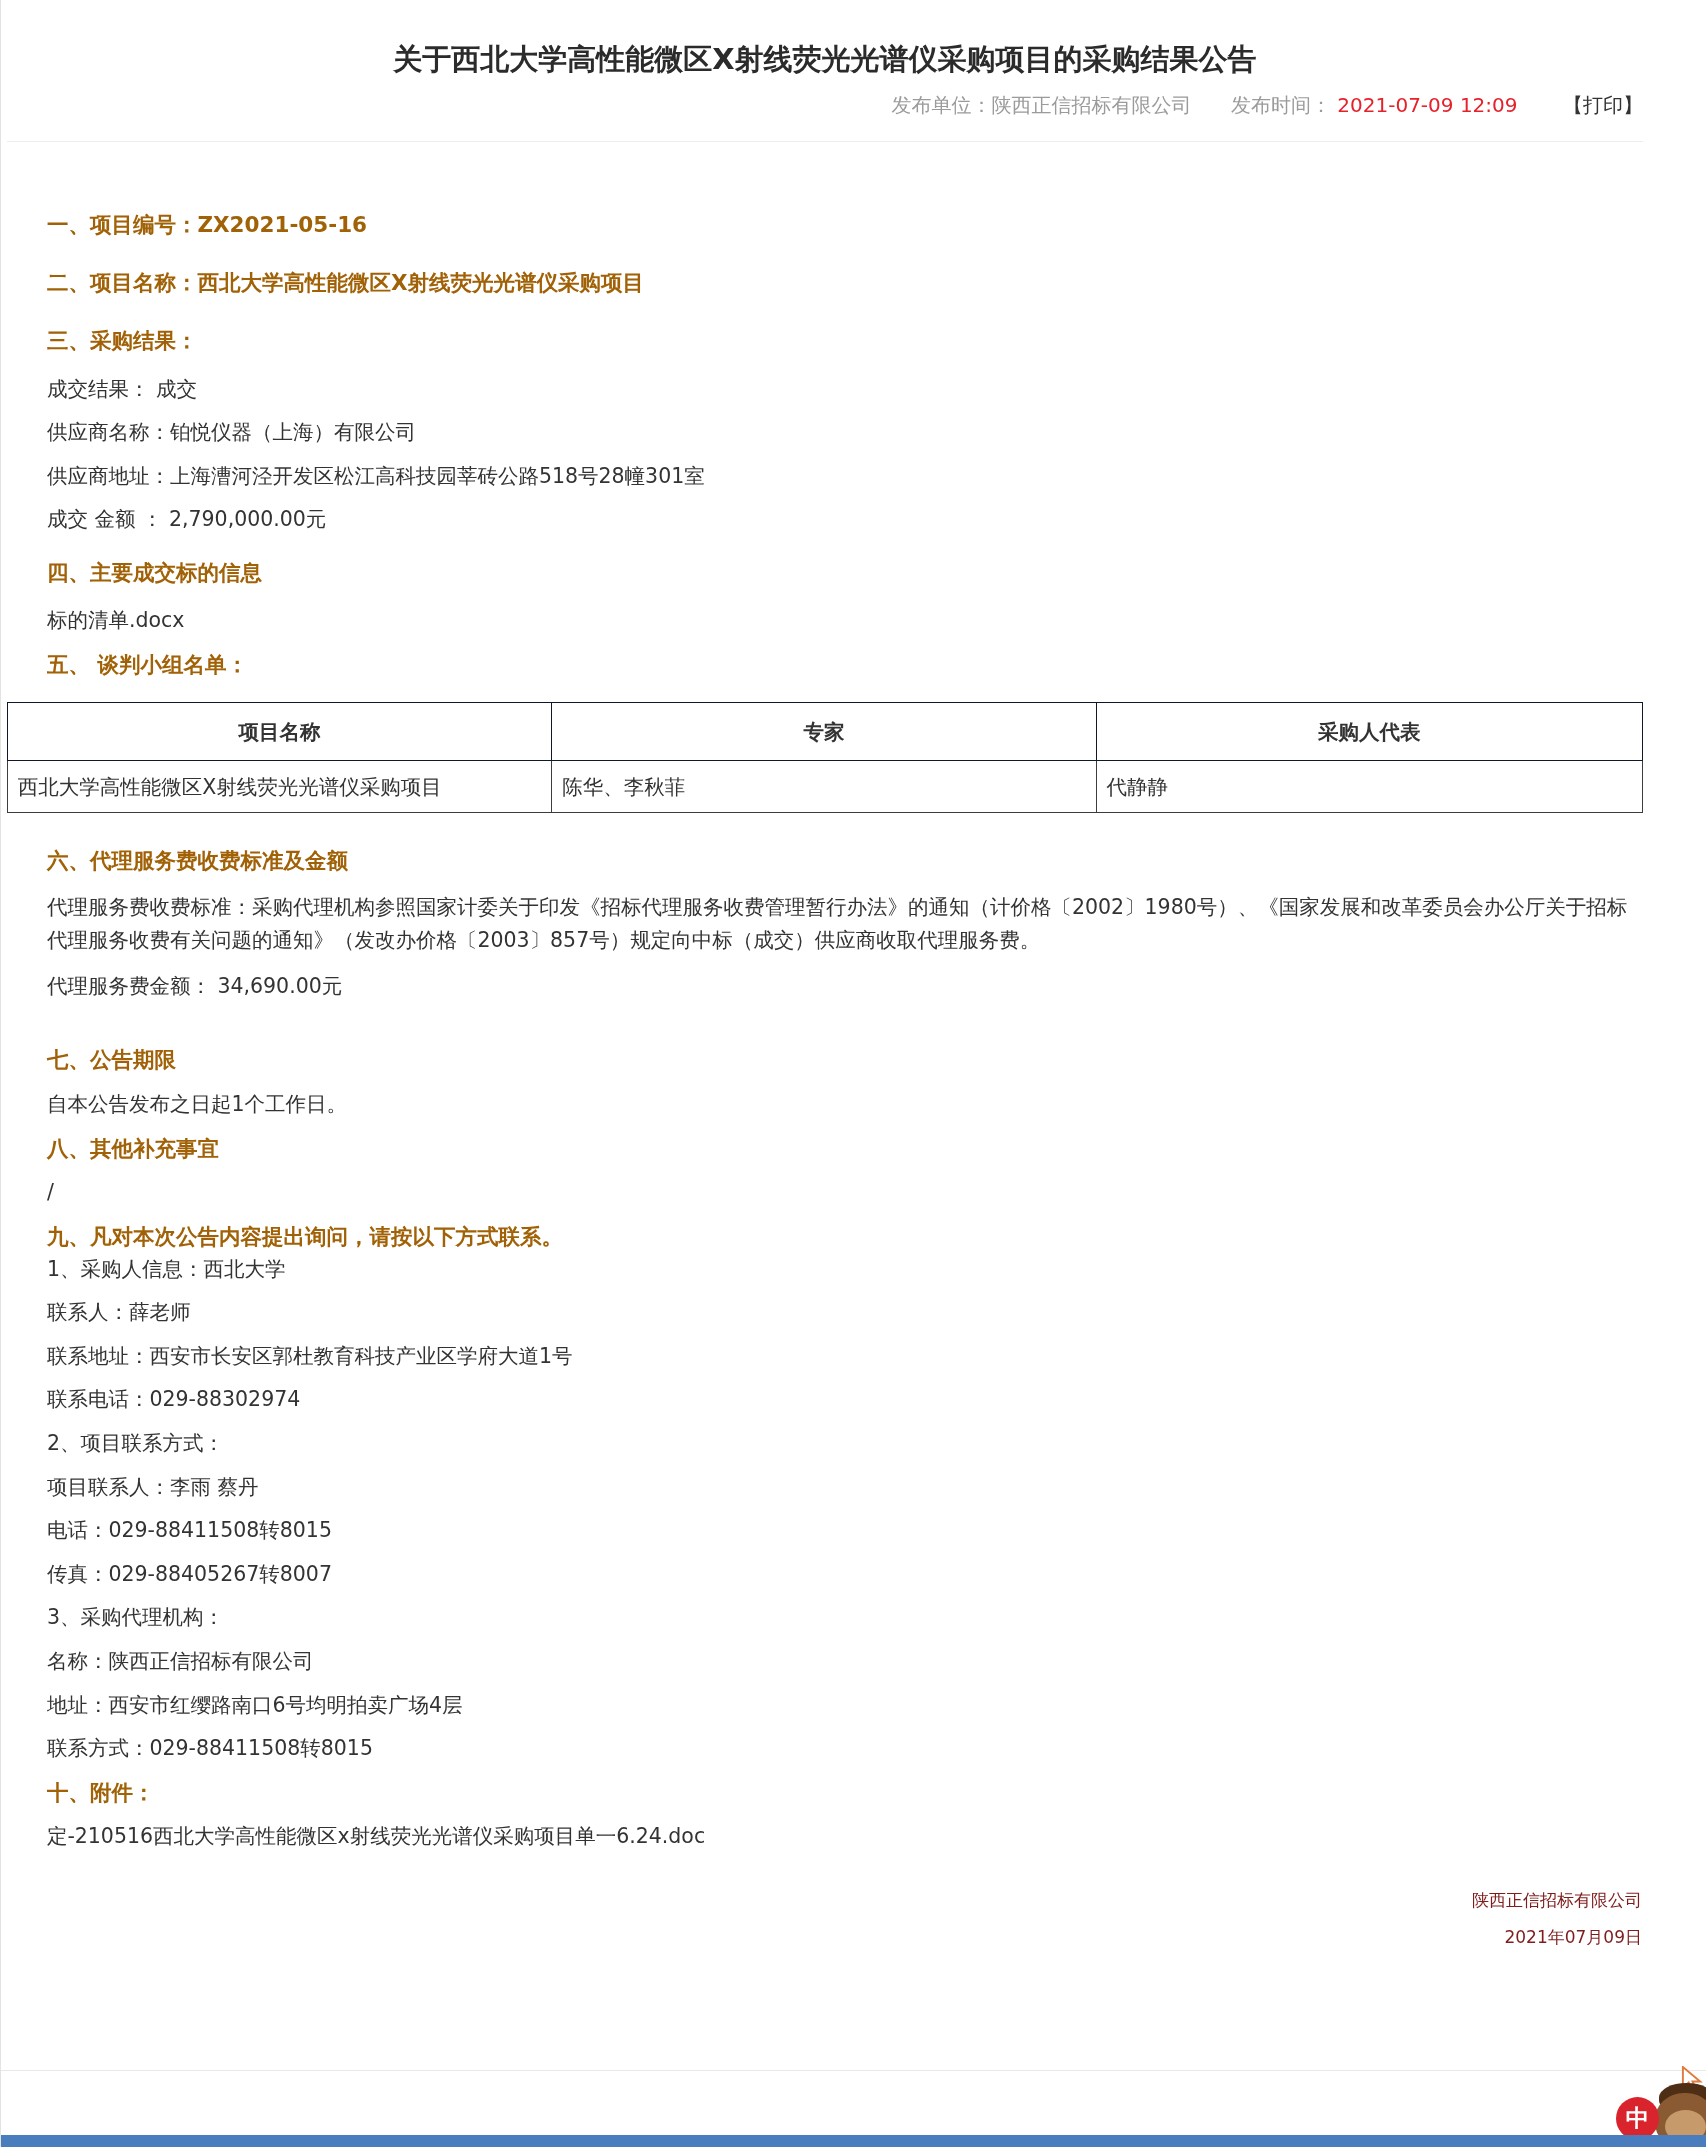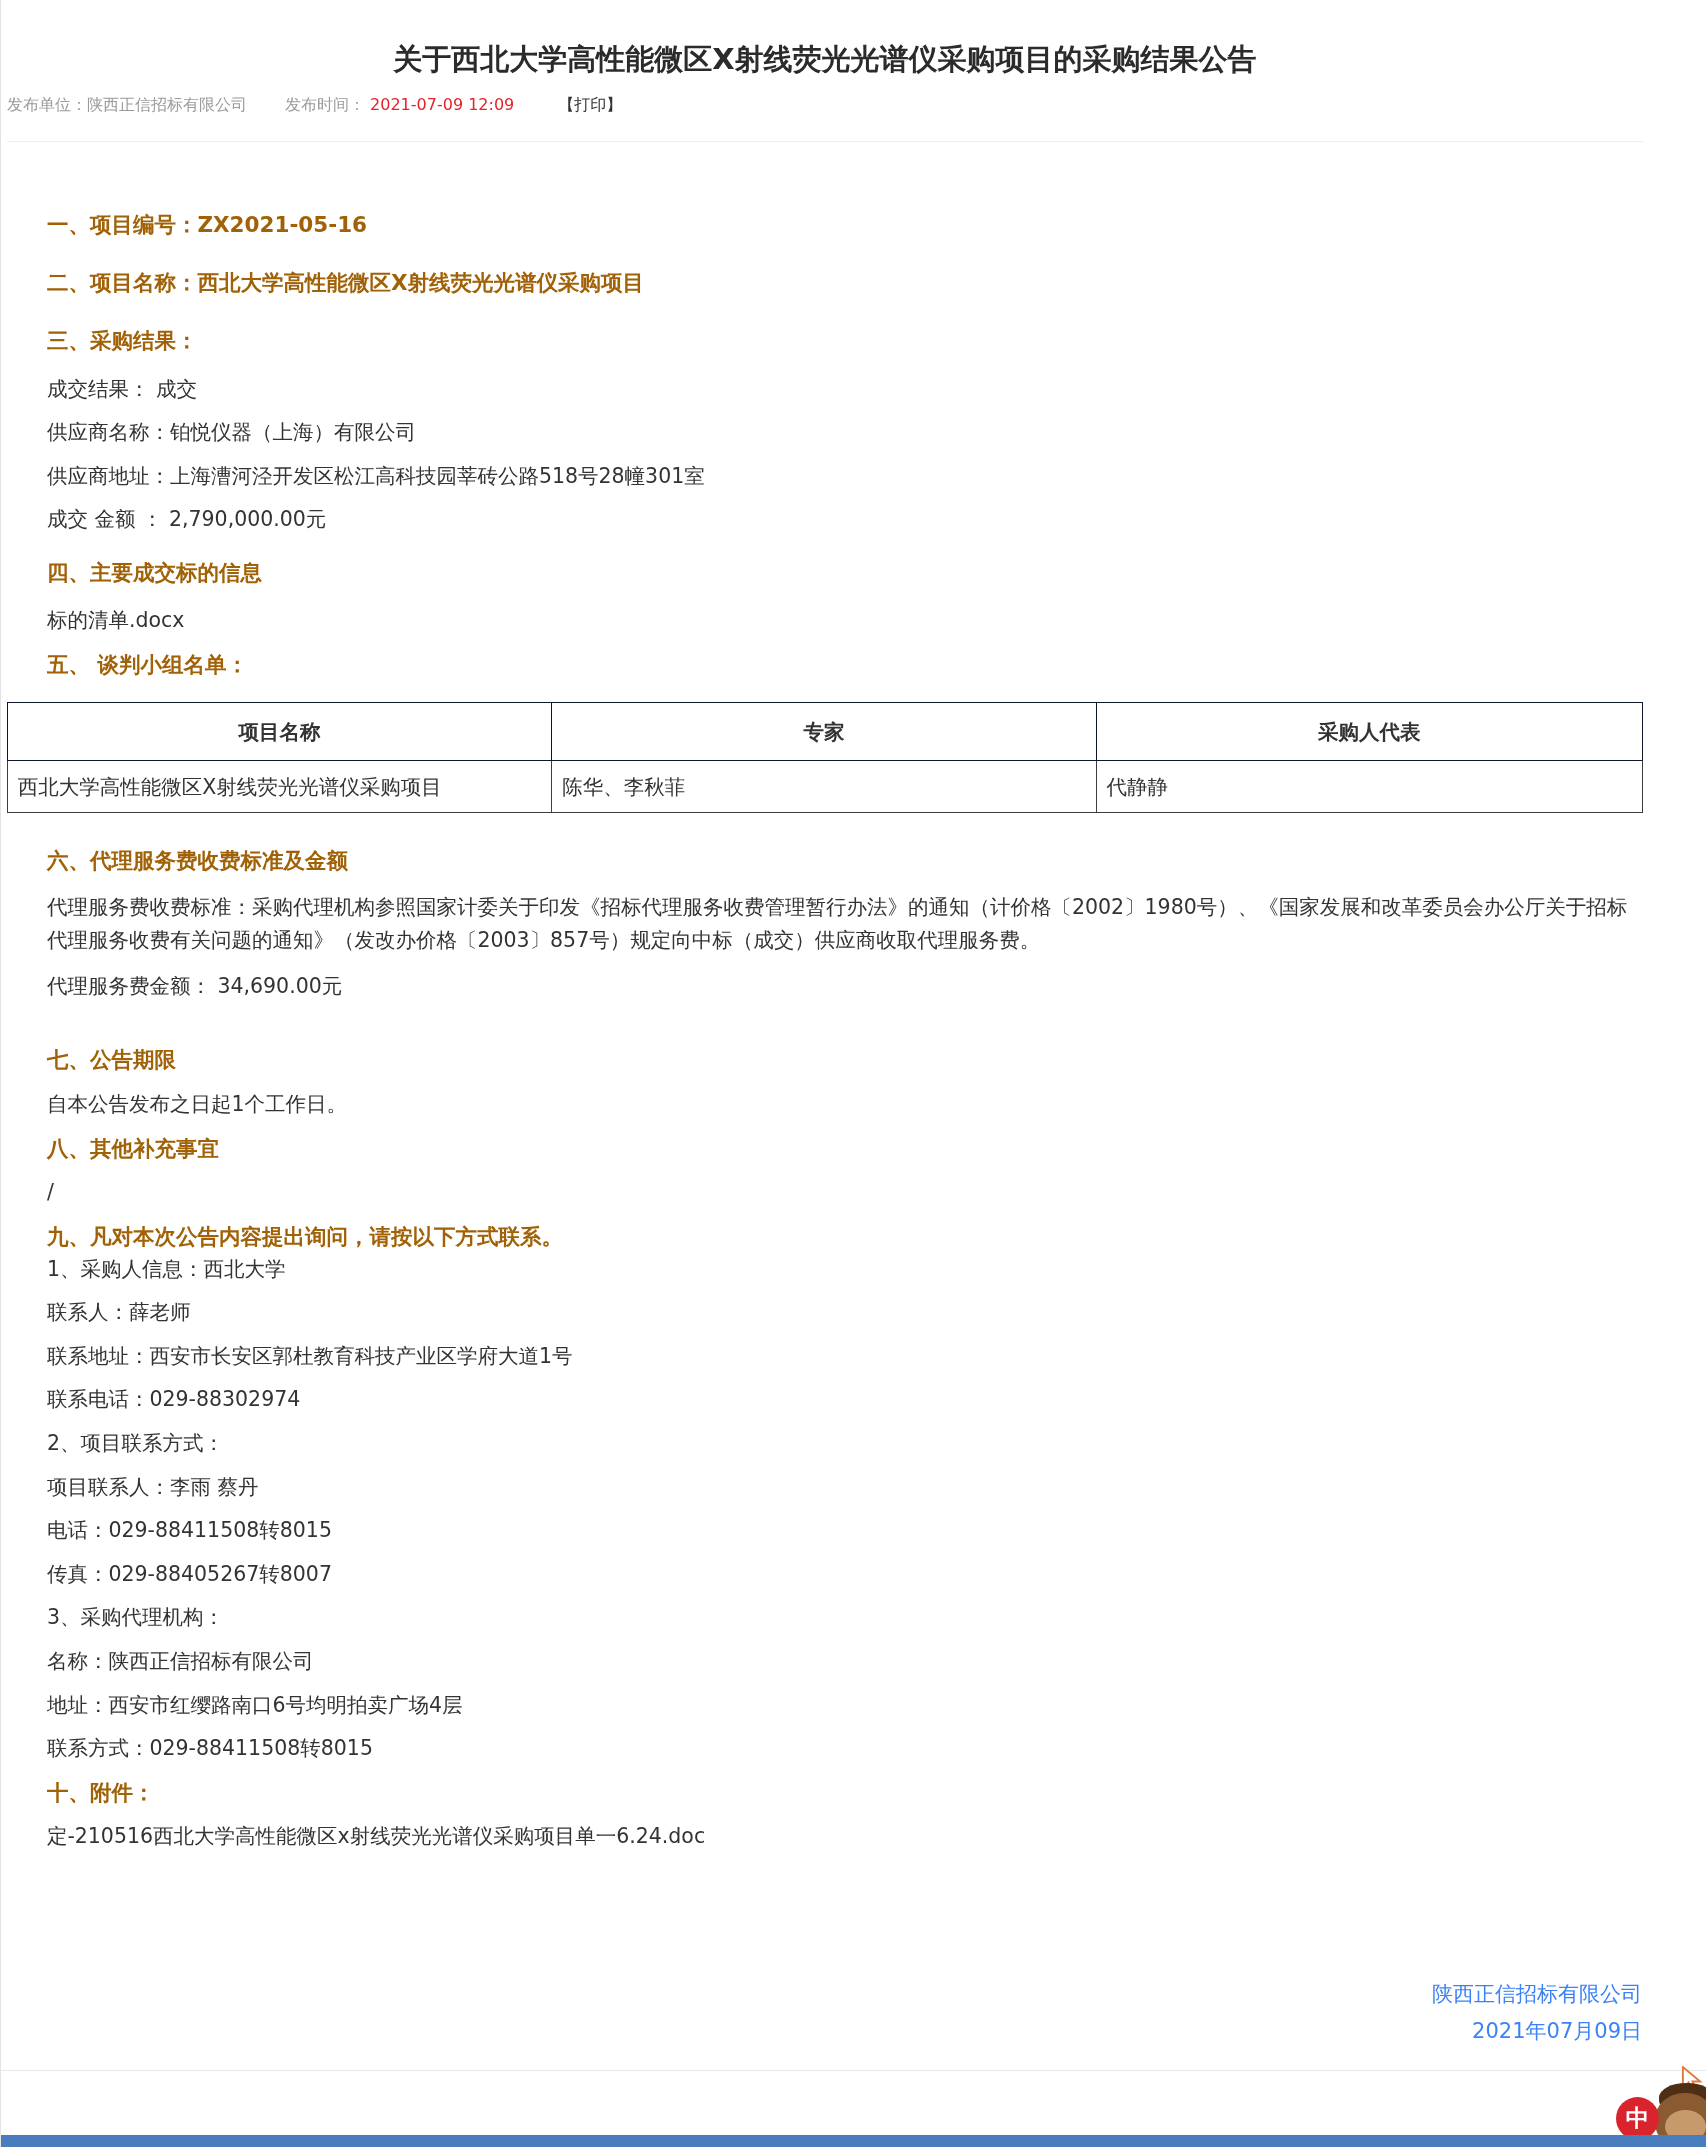--- a/index.html
+++ b/index.html
@@ -2,41 +2,41 @@
 <html><head>
 <meta charset="utf-8">
 <style>
   html,body{margin:0;padding:0;background:#fff;}
   body{font-family:"DejaVu Sans","Liberation Sans",sans-serif;}
   .page{position:relative;width:1707px;height:2147px;background:#fff;
         border-left:1px solid #e3e3e3;border-right:1px solid #e3e3e3;
         box-sizing:border-box;overflow:hidden;}
   .content{position:absolute;left:5.9px;top:0;width:1636px;}
   .doc-title{margin:39px 0 0;text-align:center;font-size:29px;font-weight:bold;color:#2b2b2b;line-height:41px;}
-  .pub-line{margin-top:11.7px;text-align:left;font-size:16px;color:#9b9b9b;line-height:26px;}
+  .pub-line{margin-top:11.7px;text-align:right;font-size:20px;color:#9b9b9b;line-height:26px;}
   .pub-line .time-label{margin-left:33px;}
   .pub-time{color:#e62129;}
   .print-btn{margin-left:39px;color:#333;cursor:pointer;}
   .header-divider{border-bottom:1px solid #ededed;margin-top:23.4px;}
   .sec-heading{font-size:21.5px;font-weight:bold;color:#a16207;line-height:29px;margin:29px 0 19.5px 40px;}
   .sec-heading.first{margin-top:68px;}
   .sec-heading.mt24{margin-top:23.4px;}
   .sec-heading.mt10{margin-top:9.8px;margin-bottom:23.4px;}
   .sec-heading.mt45{margin-top:44px;}
   .sec-heading.mt14{margin-top:13.7px;}
   .sec-heading.mt12{margin-top:11.7px;}
   .sec-heading.mb16{margin-bottom:15.6px;}
   .sec-heading.mb4{margin-bottom:3.9px;}
   .para{font-size:20.5px;color:#333;line-height:29px;margin:0 0 14.6px 40px;}
   .para.long{line-height:33px;margin-right:5.9px;margin-bottom:15.6px;}
   .attach-link{color:#333;text-decoration:none;cursor:pointer;}
   table.panel{width:100%;border-collapse:collapse;margin:0 0 33px 0;font-size:20.5px;color:#333;}
   table.panel th{border:1px solid #0f172a;height:53px;font-weight:bold;text-align:center;padding:2px 7.8px;}
   table.panel td{border:1px solid #3d3d3d;height:47px;text-align:left;padding:2px 9.8px;font-weight:normal;}
-  .signature{position:absolute;top:1980px;right:64px;text-align:right;font-size:21px;color:#3b82f6;line-height:29px;}
+  .signature{position:absolute;top:1886px;right:64px;text-align:right;font-size:17px;color:#7f1d1d;line-height:29px;}
   .signature .sig-date{margin-top:8px;}
   .bottom-line{position:absolute;left:0;right:0;top:2070px;border-top:1px solid #e8e8e8;}
   .bottom-bar{position:absolute;left:0;right:0;bottom:0;height:11.7px;}
   .mascot{position:absolute;left:1615px;top:2083px;width:107px;height:64px;}
   .mascot-hair{position:absolute;left:43px;top:0;width:55px;height:29px;background:#4e2e14;border-radius:50% 50% 40% 40%;}
   .mascot-head{position:absolute;left:39px;top:9.8px;width:60px;height:55px;background:#8a5a33;border-radius:48% 48% 45% 45%;}
   .mascot-face{position:absolute;left:49px;top:27px;width:41px;height:33px;background:#c79a6b;border-radius:50%;}
   .mascot-badge{position:absolute;left:0;top:13.7px;width:43px;height:43px;background:#d9232d;border-radius:50%;
                 color:#fff;text-align:center;line-height:43px;font-size:23.4px;font-weight:bold;}
   .cursor-icon{position:absolute;left:1679px;top:2066px;}

